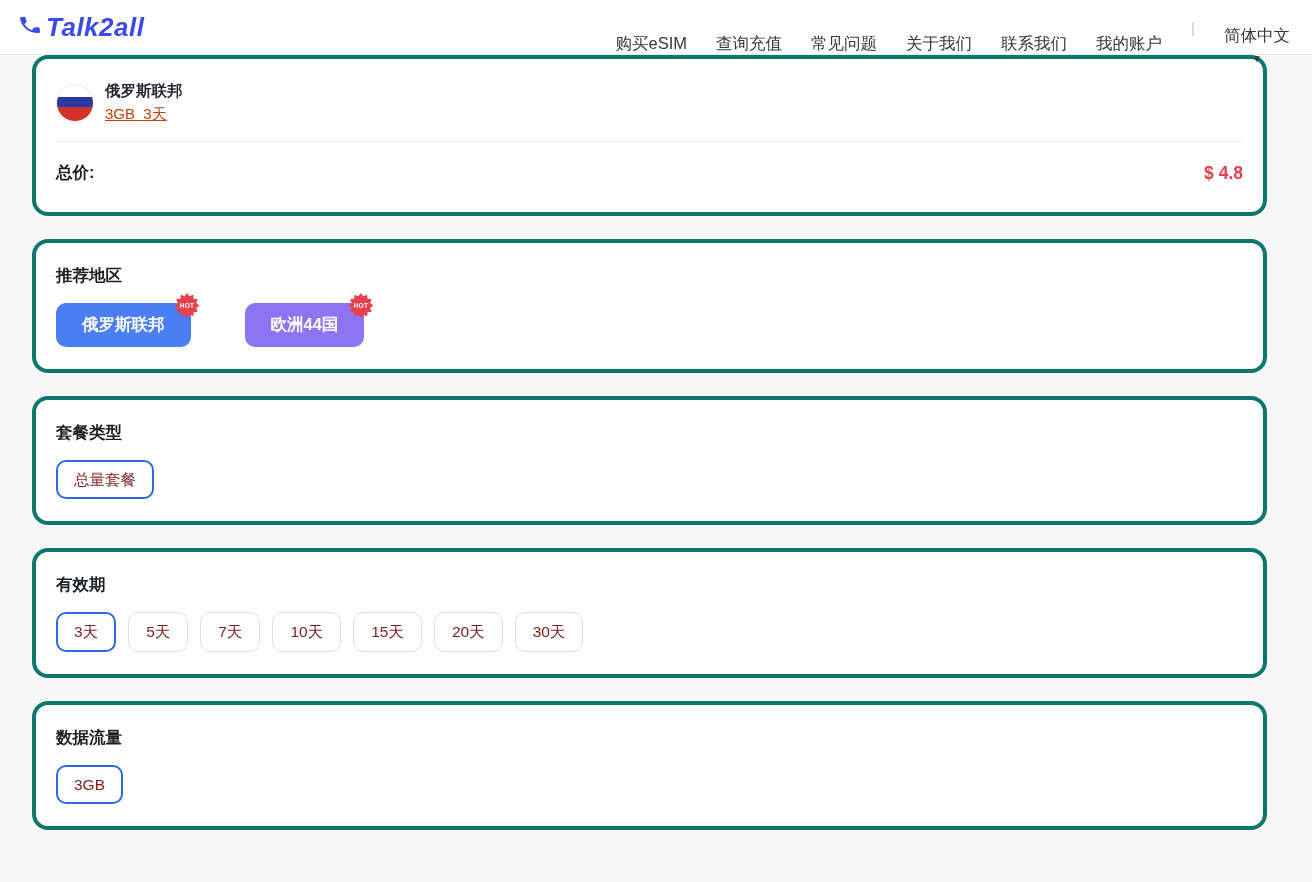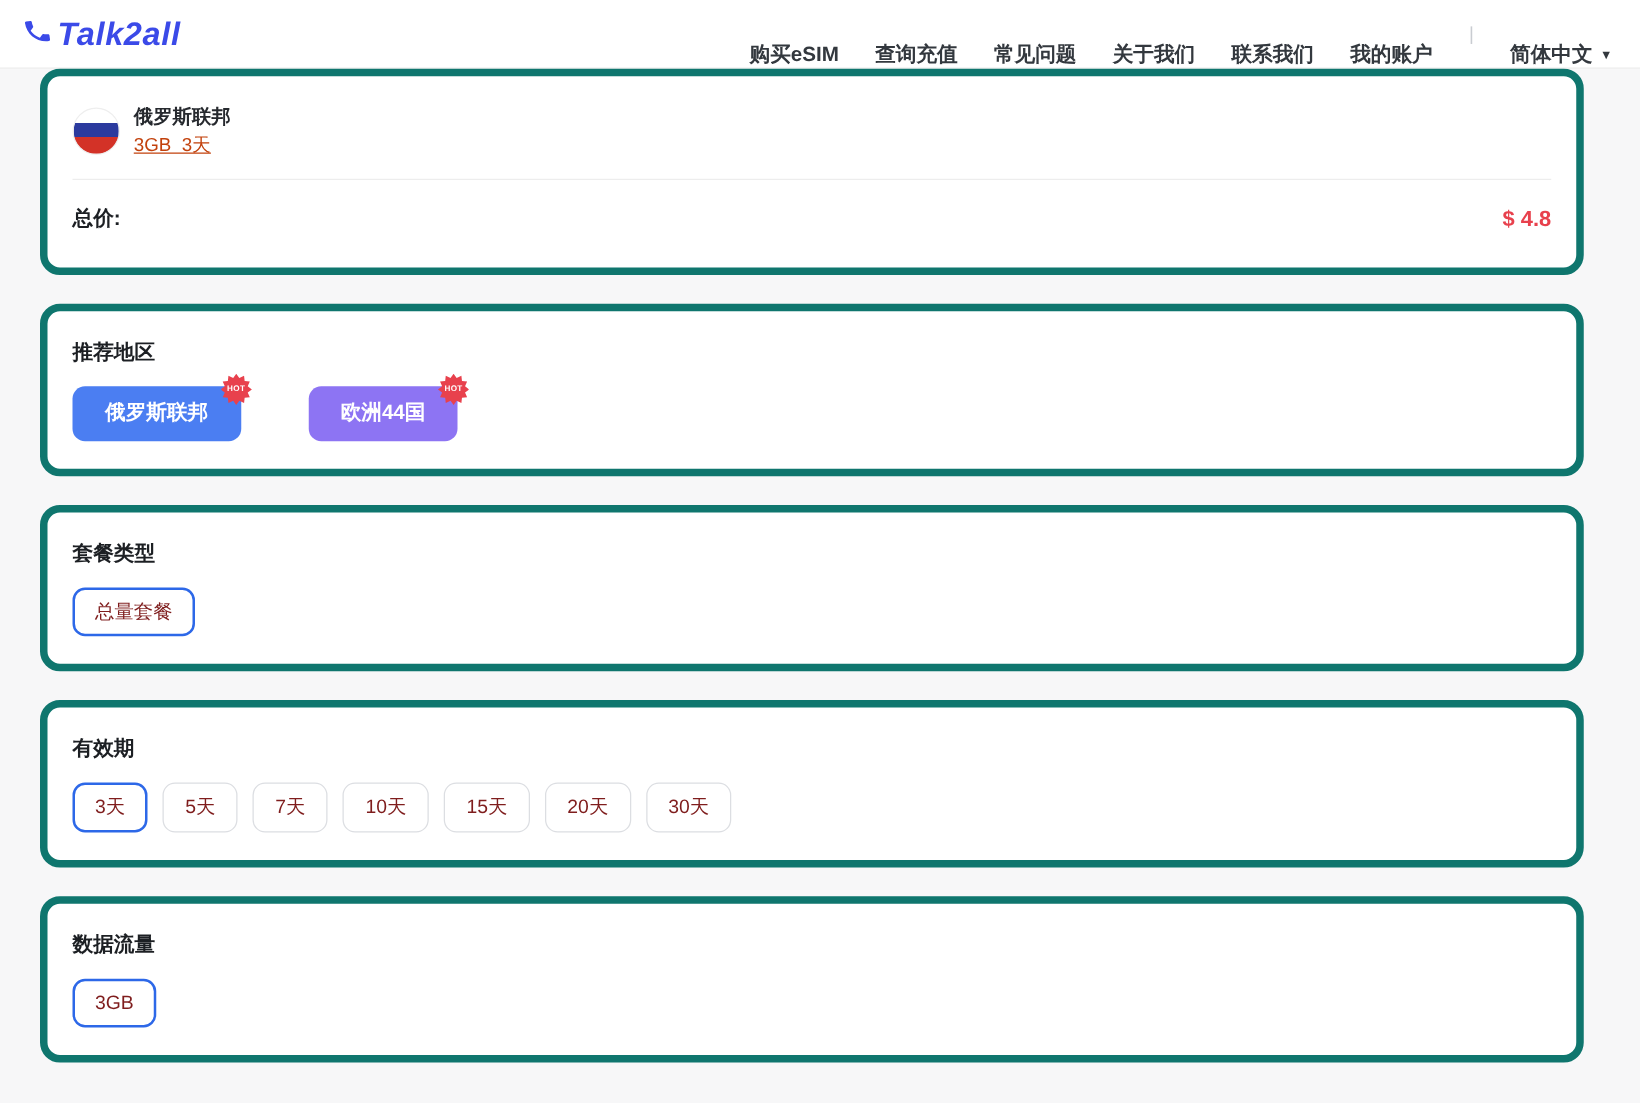--- a/index.html
+++ b/index.html
@@ -26,28 +26,28 @@
   .logo-text {
     font-size: 26px;
     font-weight: bold;
     font-style: italic;
     color: #3b4ae8;
     letter-spacing: 0.5px;
   }
   .nav-menu { display: flex; align-items: center; gap: 29px; }
   .nav-item {
     font-size: 16.5px;
-    font-weight: 700;
+    font-weight: 400;
     color: #33383e;
     cursor: pointer;
     white-space: nowrap;
     margin-top: 34px;
   }
   .nav-divider { color: #c9ccd1; font-weight: 400; font-size: 15px; }
-  .lang-switch { display: flex; align-items: center; gap: 6px; cursor: pointer; }
+  .lang-switch { display: flex; align-items: center; gap: 6px; cursor: pointer; flex-direction: column; }
   .lang-caret { font-size: 10px; color: #33383e; }
 
   
   .container { width: 1235px; margin-left: 32px; }
 
   .title-row {
     position: relative;
     height: 58px;
     margin-top: 30px;
     display: flex;
@@ -72,21 +72,21 @@
     border-left: 2.5px solid #33383e;
     border-bottom: 2.5px solid #33383e;
     transform: rotate(45deg);
     margin-left: 4px;
   }
   .page-title { font-size: 22px; font-weight: 700; color: #26292e; }
 
   
   .card {
     background: #ffffff;
-    border: 6px solid #0f766e;
+    border: 4px solid #0f766e;
     border-radius: 16px;
     padding: 22px 20px;
     margin-bottom: 23px;
   }
   .card-heading { font-size: 16.5px; font-weight: 700; color: #1c1f23; margin-bottom: 16px; }
 
   
   .summary-top { display: flex; align-items: center; gap: 11px; padding-bottom: 17px; }
   .flag-circle {
     width: 38px; height: 38px;

